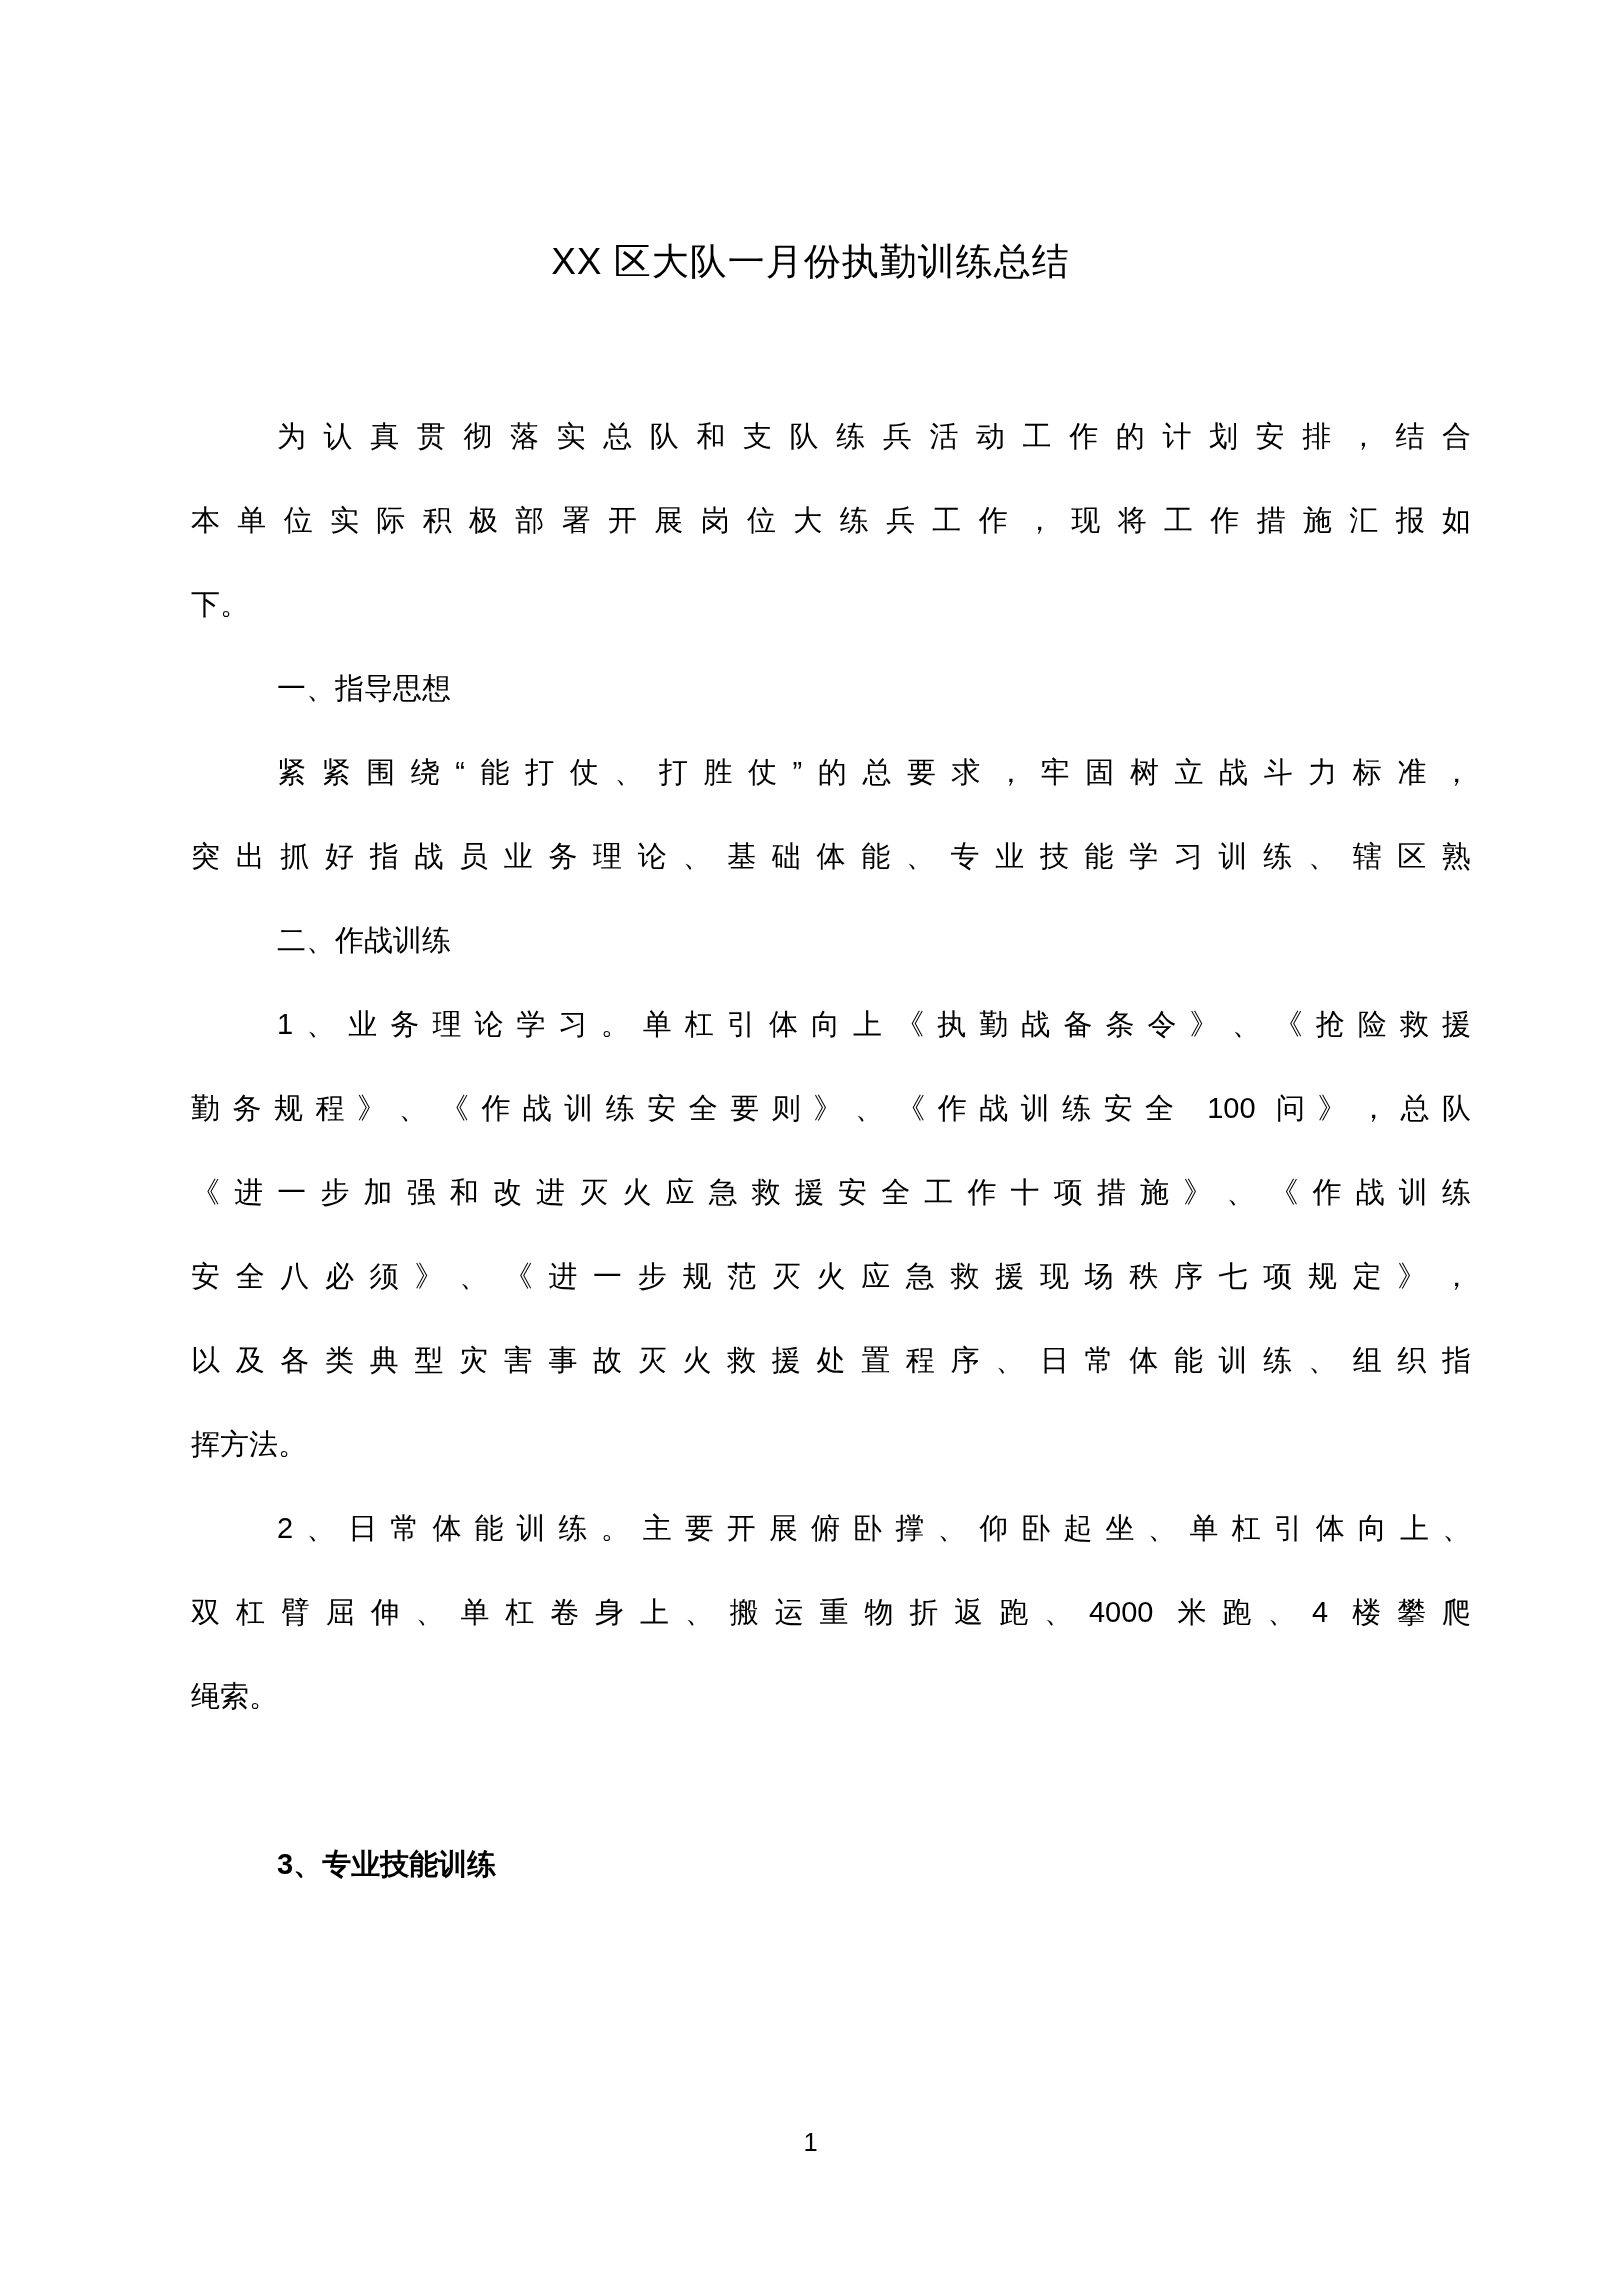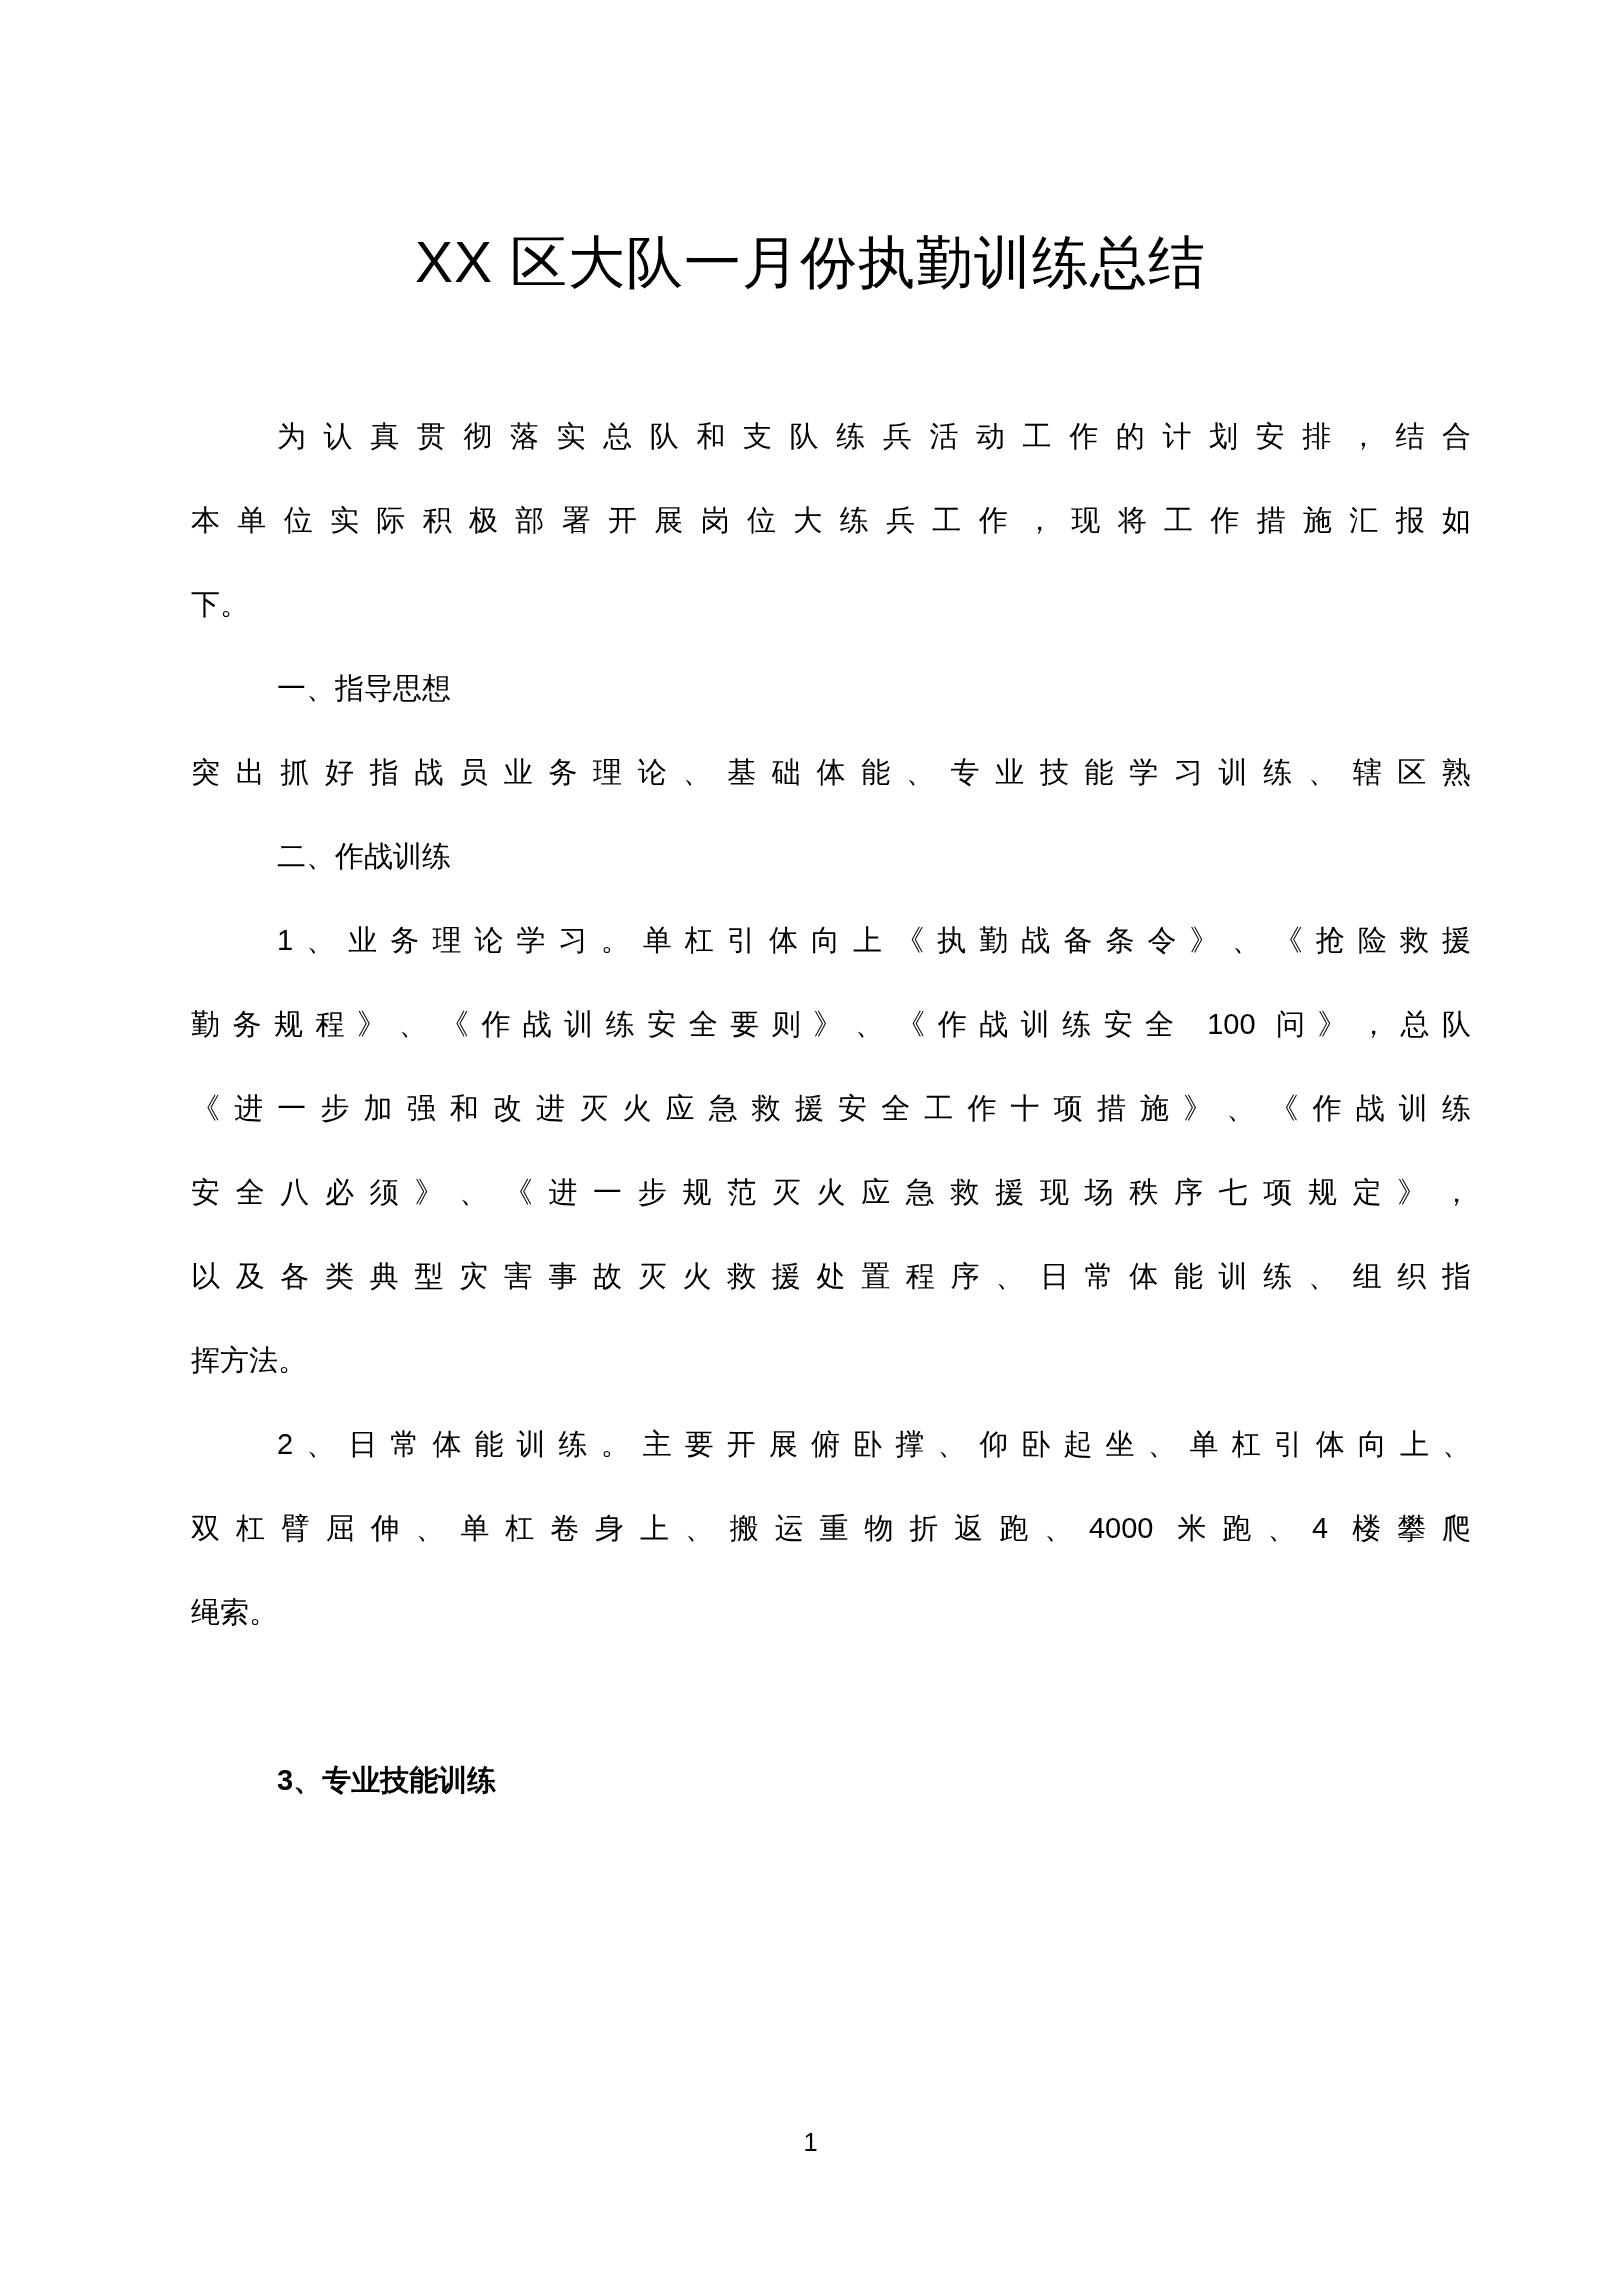--- a/index.html
+++ b/index.html
@@ -16,21 +16,21 @@
     font-family: "Liberation Sans", "DejaVu Sans", sans-serif;
     overflow: hidden;
   }
   .doc-title {
     position: absolute;
     top: 220px;
     left: 0;
     width: 100%;
     height: 84px;
     line-height: 84px;
-    font-size: 57px;
+    font-size: 37px;
     font-weight: 400;
     text-align: center;
     letter-spacing: 1px;
     white-space: nowrap;
   }
   .content {
     position: absolute;
     top: 394px;
     left: 191px;
     width: 1280px;
@@ -76,20 +76,21 @@
 
   <div class="doc-title">XX 区大队一月份执勤训练总结</div>
 
   <div class="content">
     <div class="line indent stretch"><span>为认真贯彻落实总队和支队练兵活动工作的计划安排，结合</span></div>
     <div class="line stretch"><span>本单位实际积极部署开展岗位大练兵工作，现将工作措施汇报如</span></div>
     <div class="line"><span>下。</span></div>
 
     <div class="line indent"><span>一、指导思想</span></div>
 
+    <div class="line indent stretch"><span>紧紧围绕“能打仗、打胜仗”的总要求，牢固树立战斗力标准，</span></div>
     <div class="line stretch"><span>突出抓好指战员业务理论、基础体能、专业技能学习训练、辖区熟</span></div>
 
     <div class="line indent"><span>二、作战训练</span></div>
 
     <div class="line indent stretch"><span class="bold-run">1、业务理论学习。</span><span>单杠引体向上《执勤战备条令》、《抢险救援</span></div>
     <div class="line stretch"><span>勤务规程》、《作战训练安全要则》、《作战训练安全 100 问》，总队</span></div>
     <div class="line stretch"><span>《进一步加强和改进灭火应急救援安全工作十项措施》、《作战训练</span></div>
     <div class="line stretch"><span>安全八必须》、《进一步规范灭火应急救援现场秩序七项规定》，</span></div>
     <div class="line stretch"><span>以及各类典型灾害事故灭火救援处置程序、日常体能训练、组织指</span></div>
     <div class="line"><span>挥方法。</span></div>

